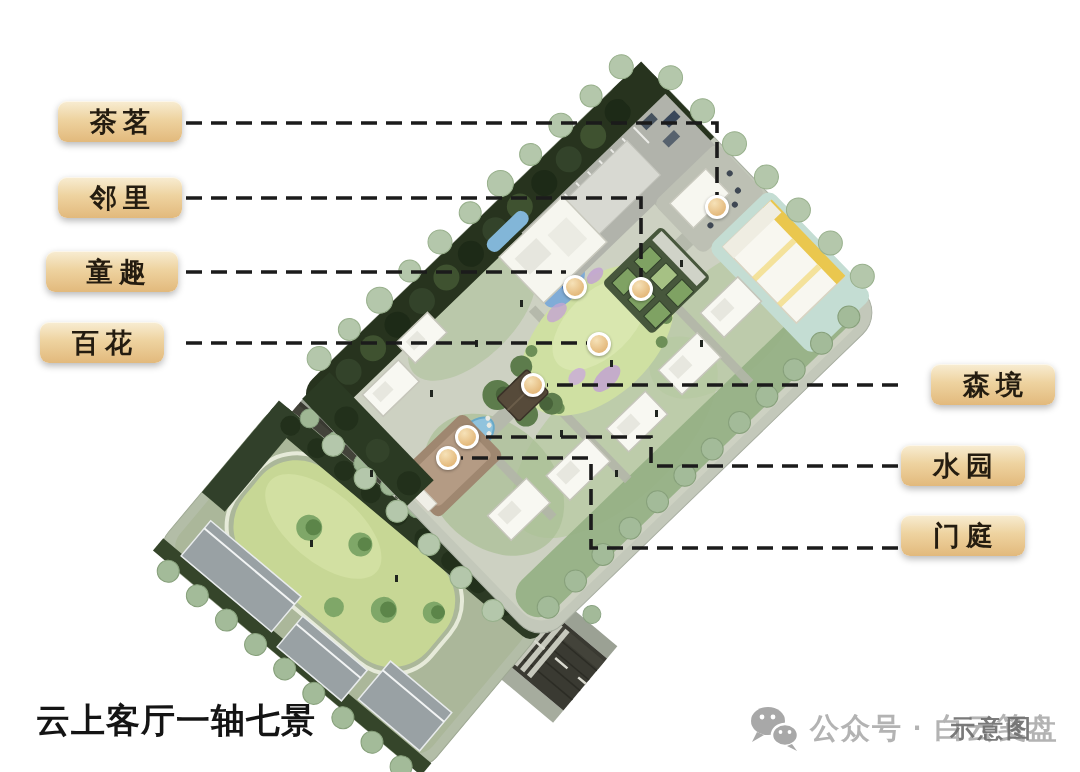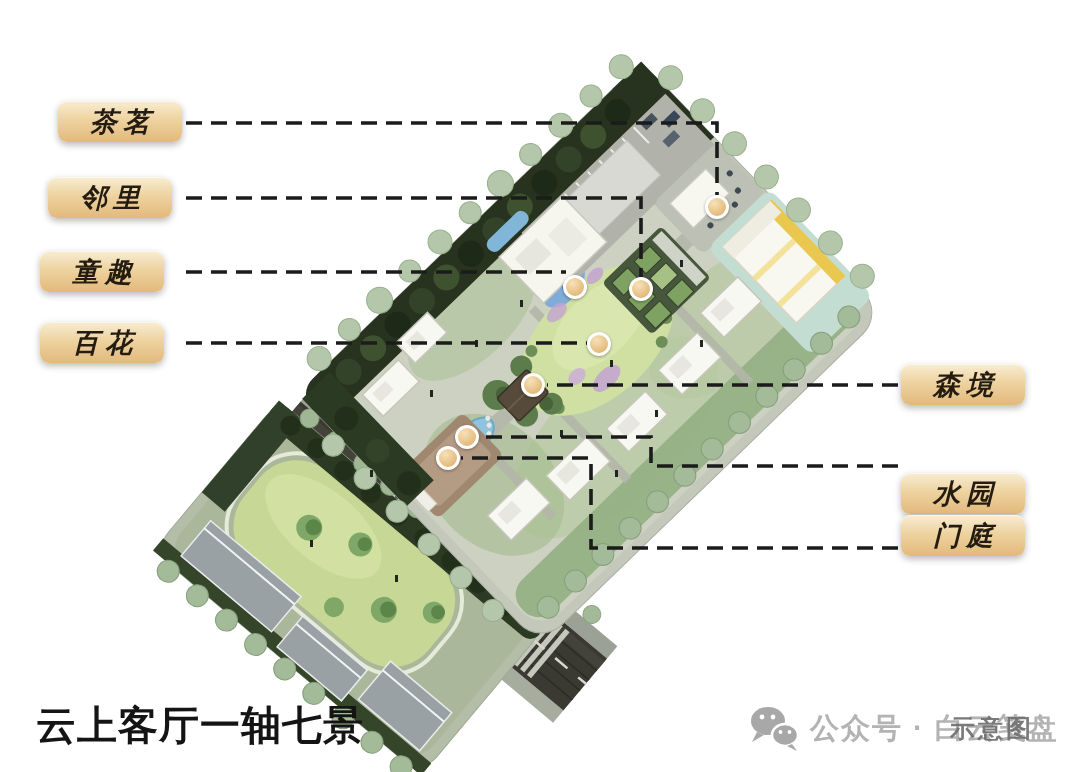--- a/index.html
+++ b/index.html
@@ -3,25 +3,25 @@
 <meta charset="utf-8">
 <style>
   html,body{margin:0;padding:0;background:#fff;}
   #canvas{position:relative;width:1080px;height:772px;background:#ffffff;overflow:hidden;
           font-family:"Liberation Sans",sans-serif;}
   #site-svg,#overlay-svg{position:absolute;left:0;top:0;}
   .scene-label{position:absolute;width:124px;height:41px;border-radius:9px;
     display:flex;align-items:center;justify-content:center;
     font-family:"Liberation Sans",sans-serif;font-weight:700;font-size:27px;
     letter-spacing:6px;text-indent:6px;
-    box-shadow:0 3px 7px rgba(0,0,0,.28), inset 0 1px 0 rgba(255,255,255,.55);font-style:italic;}
+    box-shadow:0 3px 7px rgba(0,0,0,.28), inset 0 1px 0 rgba(255,255,255,.55);}
   .leader{fill:none;stroke-width:3.6;stroke-dasharray:16 9;}
   .marker{stroke-width:3;filter:drop-shadow(0 1px 1.5px rgba(0,0,0,.35));}
   #plan-title{position:absolute;left:36px;top:698px;
-    font-family:"Liberation Serif",serif;font-weight:900;font-size:40px;
+    font-family:"Liberation Serif",serif;font-weight:900;font-size:34px;
     color:#141414;letter-spacing:1px;}
   #watermark{position:absolute;left:748px;top:704px;display:flex;align-items:center;gap:10px;
     color:#b3b3b3;font-size:29px;font-weight:700;letter-spacing:2px;}
   #stamp{position:absolute;left:950px;top:712px;font-size:25px;color:#6f6f6f;
     font-weight:600;letter-spacing:3px;opacity:.92;}
 </style>
 </head>
 <body>
 
 <div id="canvas">
@@ -367,25 +367,25 @@
         <circle cx="575" cy="287" r="10.5" class="marker" fill="url(#gMarker)" style="stroke: rgb(255, 255, 255);"></circle>
         <circle cx="599" cy="344" r="10.5" class="marker" fill="url(#gMarker)" style="stroke: rgb(255, 255, 255);"></circle>
         <circle cx="533" cy="385" r="10.5" class="marker" fill="url(#gMarker)" style="stroke: rgb(255, 255, 255);"></circle>
         <circle cx="467" cy="437" r="10.5" class="marker" fill="url(#gMarker)" style="stroke: rgb(255, 255, 255);"></circle>
         <circle cx="448" cy="458" r="10.5" class="marker" fill="url(#gMarker)" style="stroke: rgb(255, 255, 255);"></circle>
       </g>
 </svg>
 
 <div id="labels-layer">
       <div class="scene-label left" style="left: 58px; top: 101px; color: rgb(36, 28, 16); background: linear-gradient(rgb(248, 237, 211), rgb(238, 211, 160) 45%, rgb(226, 185, 124));">茶茗</div>
-      <div class="scene-label left" style="left: 48px; top: 177px; color: rgb(36, 28, 16); background: linear-gradient(rgb(248, 237, 211), rgb(238, 211, 160) 45%, rgb(226, 185, 124));">邻里</div>
-      <div class="scene-label left" style="left: 40px; top: 251px; color: rgb(36, 28, 16); background: linear-gradient(rgb(248, 237, 211), rgb(238, 211, 160) 45%, rgb(226, 185, 124));">童趣</div>
+      <div class="scene-label left" style="left: 58px; top: 177px; color: rgb(36, 28, 16); background: linear-gradient(rgb(248, 237, 211), rgb(238, 211, 160) 45%, rgb(226, 185, 124));">邻里</div>
+      <div class="scene-label left" style="left: 46px; top: 251px; color: rgb(36, 28, 16); background: linear-gradient(rgb(248, 237, 211), rgb(238, 211, 160) 45%, rgb(226, 185, 124)); padding-left: 8px;">童趣</div>
       <div class="scene-label left" style="left: 40px; top: 322px; color: rgb(36, 28, 16); background: linear-gradient(rgb(248, 237, 211), rgb(238, 211, 160) 45%, rgb(226, 185, 124));">百花</div>
-      <div class="scene-label right" style="left: 901px; top: 364px; color: rgb(36, 28, 16); background: linear-gradient(rgb(248, 237, 211), rgb(238, 211, 160) 45%, rgb(226, 185, 124));">森境</div>
-      <div class="scene-label right" style="left: 901px; top: 445px; color: rgb(36, 28, 16); background: linear-gradient(rgb(248, 237, 211), rgb(238, 211, 160) 45%, rgb(226, 185, 124)); margin-top: 28px;">水园</div>
+      <div class="scene-label right" style="left: 931px; top: 364px; color: rgb(36, 28, 16); background: linear-gradient(rgb(248, 237, 211), rgb(238, 211, 160) 45%, rgb(226, 185, 124));">森境</div>
+      <div class="scene-label right" style="left: 901px; top: 445px; color: rgb(36, 28, 16); background: linear-gradient(rgb(248, 237, 211), rgb(238, 211, 160) 45%, rgb(226, 185, 124));">水园</div>
       <div class="scene-label right" style="left: 901px; top: 515px; color: rgb(36, 28, 16); background: linear-gradient(rgb(248, 237, 211), rgb(238, 211, 160) 45%, rgb(226, 185, 124));">门庭</div>
     </div>
 
 <div id="plan-title">云上客厅一轴七景</div>
 
 <div id="watermark">
   <svg width="52" height="50" viewBox="0 0 52 50">
     <ellipse cx="20" cy="17" rx="17" ry="14" fill="#a8a8a8"></ellipse>
     <polygon points="9,28 4,38 16,31" fill="#a8a8a8"></polygon>
     <circle cx="14" cy="13" r="2.4" fill="#ffffff"></circle>

